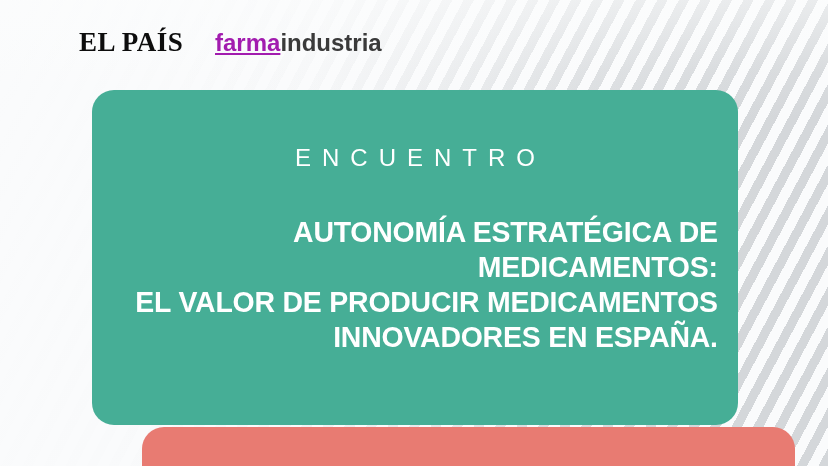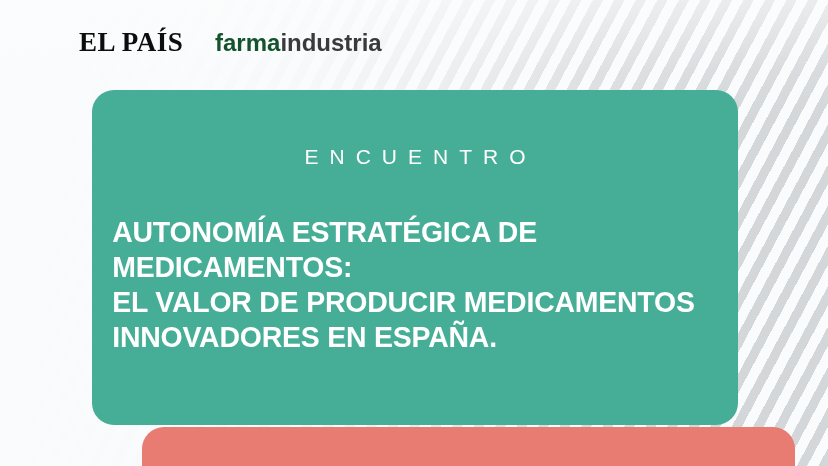--- a/index.html
+++ b/index.html
@@ -81,21 +81,21 @@
   .logo-farma {
     position: absolute;
     left: 215px;
     top: 31px;
     font-family: "Liberation Sans", sans-serif;
     font-size: 24px;
     line-height: 1;
     color: #2b2b2b;
     white-space: nowrap;
   }
-  .logo-farma .f-bold { font-weight: 700; color: #14532d; }
+  .logo-farma .f-bold { font-weight: 700; color: #a21caf; text-decoration: underline; }
   .logo-farma .f-light { font-weight: 700; color: #3a3a3a; }
 
   
   .card-coral {
     position: absolute;
     left: 142px;
     top: 427px;
     width: 653px;
     height: 130px;
     background: #e87b72;
@@ -112,33 +112,33 @@
     background: #46ae96;
     border-radius: 22px;
   }
 
   .kicker {
     position: absolute;
     left: 0; right: 0;
     top: 56px;
     text-align: center;
     color: #ffffff;
-    font-size: 21px;
+    font-size: 24px;
     font-weight: 300;
     letter-spacing: 11px;
     text-indent: 11px;
     line-height: 1;
   }
 
   .title-block {
     position: absolute;
     left: 14px;
     right: 14px;
     top: 125px;
-    text-align: left;
+    text-align: right;
   }
   .title-line {
     display: block;
     color: #ffffff;
     font-family: "Liberation Sans Narrow", "Liberation Sans", sans-serif;
     font-weight: 700;
     font-size: 29px;
     line-height: 35px;
     letter-spacing: -0.2px;
     transform: scaleX(0.93);

